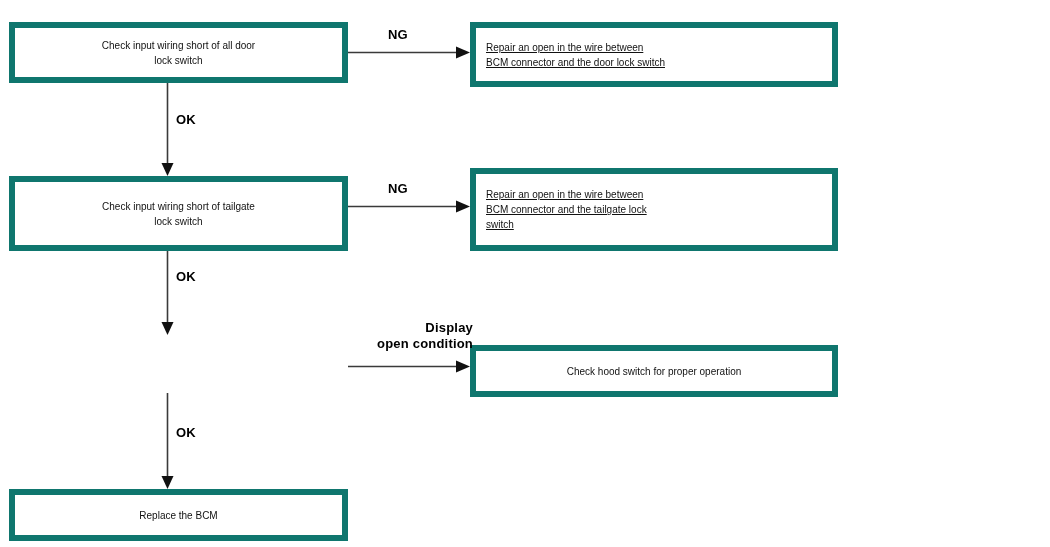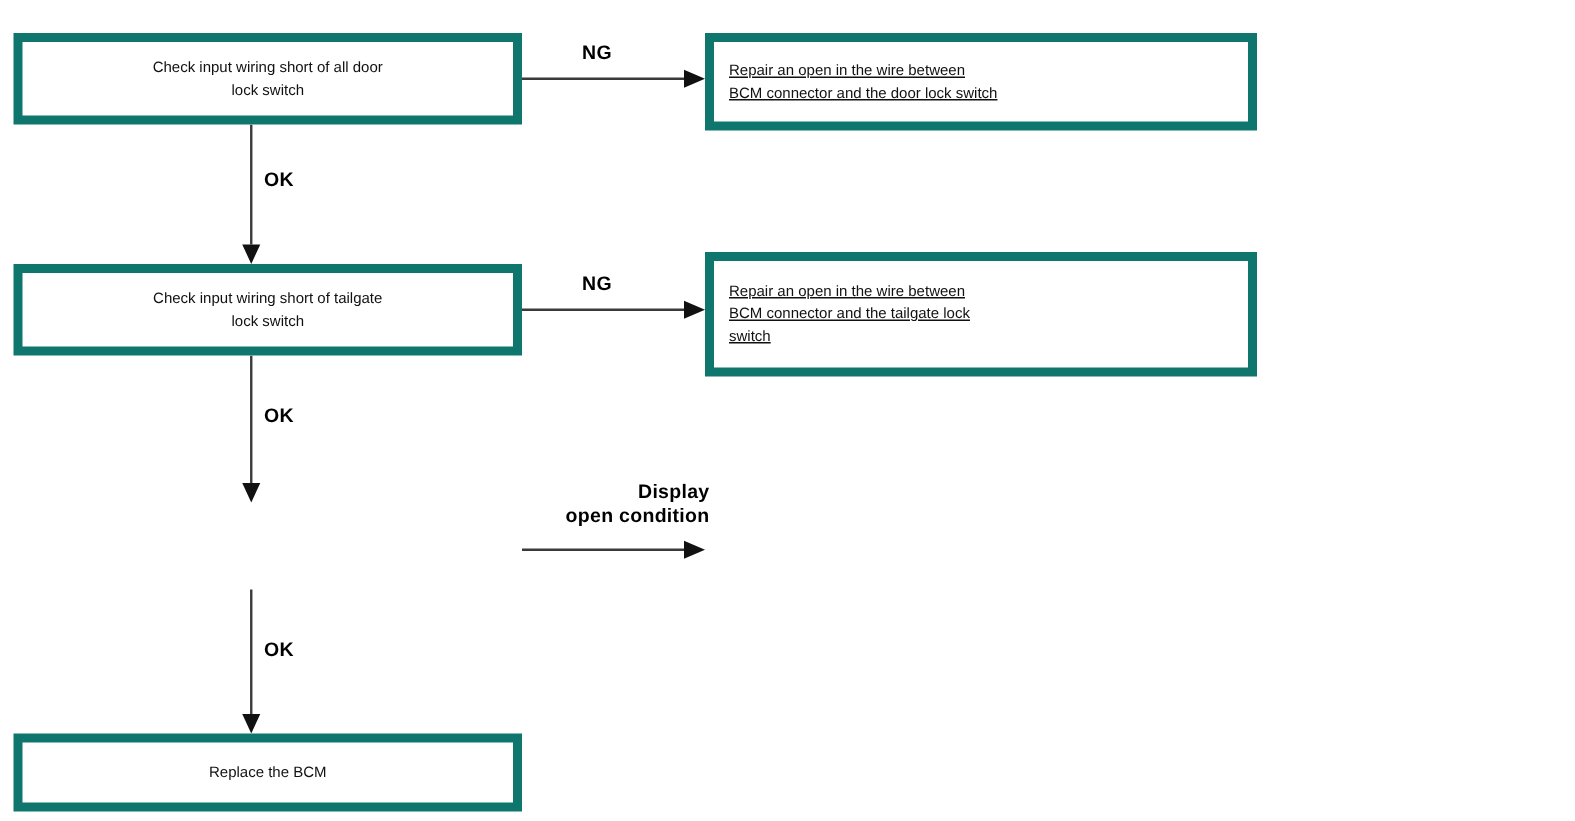--- a/index.html
+++ b/index.html
@@ -108,28 +108,29 @@
       <polygon class="arrowhead" points="161.5,476 173.5,476 167.5,489"></polygon>
     </g>
   </svg>
 
   <div class="node" style="left:9px; top:22px; width:339px; height:61px;">Check input wiring short of all door
 lock switch</div>
 
   <div class="node left-align" style="left:470px; top:22px; width:368px; height:65px;">Repair an open in the wire between
 BCM connector and the door lock switch</div>
 
-  <div class="node" style="left:9px; top:176px; width:339px; height:61px;">Check input wiring short of tailgate
+  <div class="node" style="left:9px; top:176px; width:339px; height:75px;">Check input wiring short of tailgate
 lock switch</div>
 
   <div class="node left-align" style="left:470px; top:168px; width:368px; height:83px;">Repair an open in the wire between
 BCM connector and the tailgate lock
 switch</div>
 
 
+  <div class="node" style="left:470px; top:345px; width:368px; height:43px;">Check hood switch for proper operation</div>
 
   <div class="node" style="left:9px; top:489px; width:339px; height:39px;">Replace the BCM</div>
 
   <div class="edge-label" style="left:388px; top:27px;">NG</div>
 
   <div class="edge-label" style="left:176px; top:112px;">OK</div>
 
   <div class="edge-label" style="left:388px; top:181px;">NG</div>
 
   <div class="edge-label" style="left:176px; top:269px;">OK</div>

